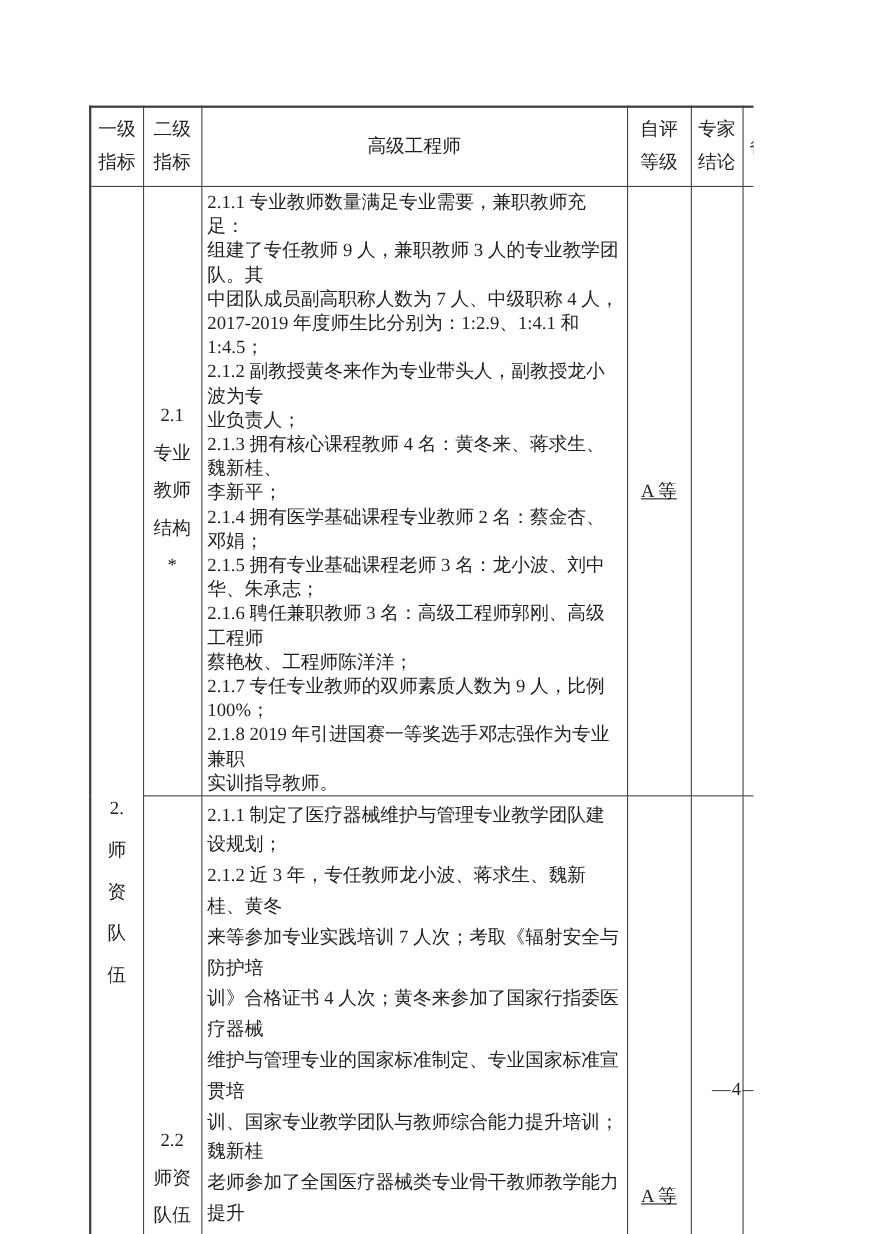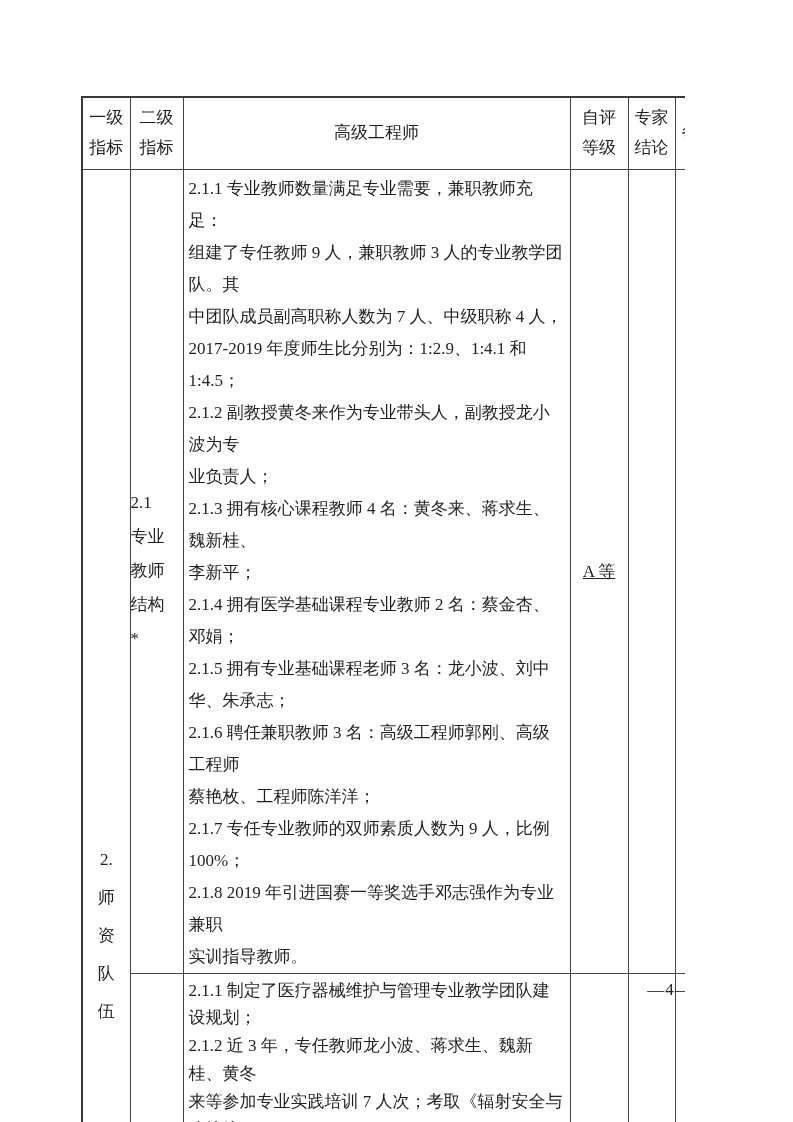--- a/index.html
+++ b/index.html
@@ -39,31 +39,32 @@
     white-space: pre-line;
     line-height: 30px;
   }
   td.level1-cell {
     text-align: center;
     white-space: pre-line;
     line-height: 38px;
     vertical-align: middle;
   }
   td.level2-cell {
+    text-align: center;
     white-space: pre-line;
     line-height: 34px;
     vertical-align: middle;
   }
   td.desc-cell {
     text-align: left;
     vertical-align: top;
     white-space: pre-line;
     padding: 3px 3px 0 5px;
   }
-  td.desc-1 { line-height: 32px; margin-top: 40px; }
+  td.desc-1 { line-height: 22px; margin-top: 40px; }
   td.desc-2 { line-height: 27.9px; }
   td.grade-cell, td.expert-cell, td.remarks-cell {
     text-align: center;
     vertical-align: middle;
     text-decoration: underline;
   }
   .page-number {
     position: absolute;
     top: 980px;
     left: 645px;

